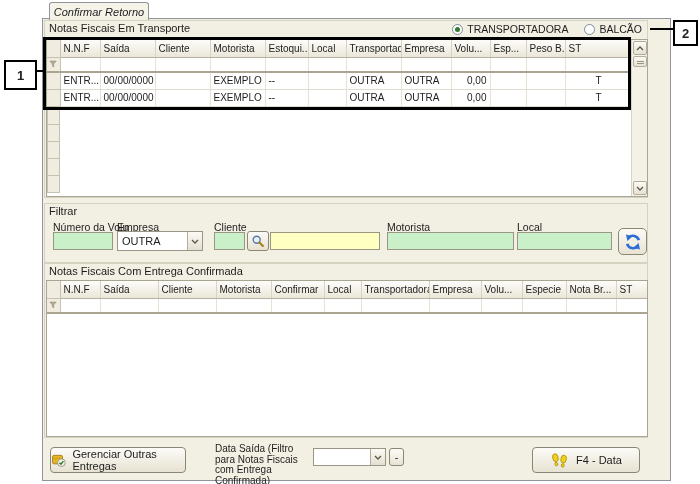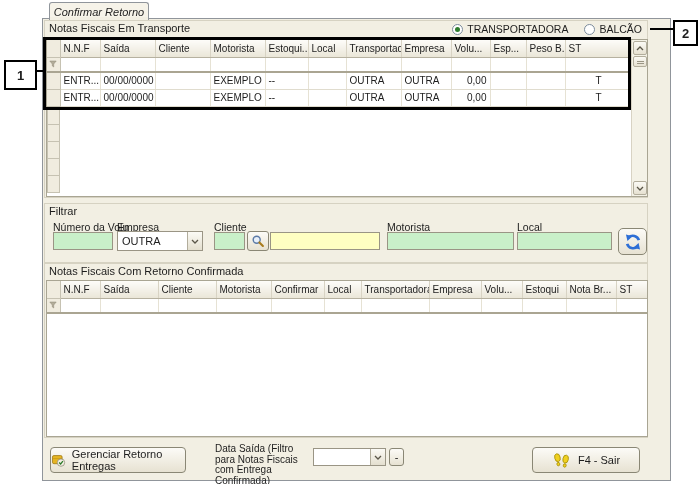--- a/index.html
+++ b/index.html
@@ -251,21 +251,21 @@
       <svg width="18" height="18" viewBox="0 0 20 20">
         <path d="M16.5 8 A7 7 0 0 0 5 5" stroke="#2e6fd6" stroke-width="3" fill="none"></path>
         <polygon points="2.2,1.8 9.4,3.6 3.8,8.8" fill="#2e6fd6"></polygon>
         <path d="M3.5 12 A7 7 0 0 0 15 15" stroke="#2e6fd6" stroke-width="3" fill="none"></path>
         <polygon points="17.8,18.2 10.6,16.4 16.2,11.2" fill="#2e6fd6"></polygon>
       </svg>
     </div>
   </div>
 
   <div class="groupbox" style="left:44px; top:263px; width:604px; height:175px;">
-    <div class="group-caption">Notas Fiscais Com Retorno Confirmada</div>
+    <div class="group-caption">Notas Fiscais Com Entrega Confirmada</div>
 
     <div class="grid" style="left:1px; top:16px; width:602px; height:157px;">
       <table class="dgrid" style="width:602px;">
         <colgroup>
           <col style="width:13px">
             <col style="width:40px">
             <col style="width:58px">
             <col style="width:58px">
           <col style="width:55px">
             <col style="width:53px">
@@ -282,21 +282,21 @@
           <th class="ind"></th>
           <th>N.N.F</th>
           <th>Saída</th>
           <th>Cliente</th>
           <th>Motorista</th>
           <th>Confirmar</th>
           <th>Local</th>
           <th>Transportadora</th>
           <th>Empresa</th>
           <th>Volu...</th>
-          <th>Estoqui</th>
+          <th>Especie</th>
           <th>Nota Br...</th>
           <th>ST</th>
         </tr>
         <tr class="filter-row">
           <td class="ind">
             <svg width="8" height="8" viewBox="0 0 8 8" style="margin:0 auto">
                   <path d="M0.8 1 h6.4 l-2.5 3 v3 l-1.4 -1.1 v-1.9 z" fill="#b3ad9a" stroke="#8a8472" stroke-width="0.5"></path>
                 </svg>
           </td>
           <td></td>
@@ -317,21 +317,21 @@
     </div>
   </div>
 
   <div class="push-btn" style="left:50px; top:447px; width:136px;">
     <svg width="18" height="18" viewBox="0 0 20 20">
       <rect x="2" y="4" width="13" height="11" rx="2" fill="#e6b422" stroke="#9a7410"></rect>
       <path d="M2 8 h13" stroke="#c79a15" stroke-width="1"></path>
       <circle cx="13.5" cy="13.5" r="5" fill="#f3efe2" stroke="#8a8775"></circle>
       <path d="M11 13.5 l2 2 l3 -4" stroke="#2a7a2a" stroke-width="1.8" fill="none"></path>
     </svg>
-    <span>Gerenciar Retorno Entregas</span>
+    <span>Gerenciar Outras Entregas</span>
   </div>
 
   <div class="small-note" style="left:215px; top:444px; width:95px;">Data Saída (Filtro para Notas Fiscais com Entrega Confirmada)</div>
 
   <div class="combo" style="left:313px; top:448px; width:73px; height:18px;">
     <span class="txt"></span>
     <span class="drop-btn">
       <svg width="8" height="5" viewBox="0 0 8 5">
           <path d="M1 1 L4 4 L7 1" stroke="#5a5648" stroke-width="1.3" fill="none"></path>
         </svg>
@@ -343,21 +343,21 @@
 
   <div class="push-btn" style="left:532px; top:447px; width:108px;">
     <svg width="20" height="16" viewBox="0 0 22 17">
       <g fill="#f0d020" stroke="#a08a00" stroke-width="0.8">
         <ellipse cx="6" cy="6" rx="3" ry="4.4" transform="rotate(-14 6 6)"></ellipse>
         <ellipse cx="7" cy="13" rx="1.6" ry="1.9" transform="rotate(-14 7 13)"></ellipse>
         <ellipse cx="15" cy="7.5" rx="3" ry="4.4" transform="rotate(12 15 7.5)"></ellipse>
         <ellipse cx="14" cy="14.5" rx="1.6" ry="1.9" transform="rotate(12 14 14.5)"></ellipse>
       </g>
     </svg>
-    <span>F4 - Sair</span>
+    <span>F4 - Data</span>
   </div>
 
   <div class="ann-rect" style="left:43px; top:37px; width:588px; height:73px;"></div>
 
   <div class="callout" style="left:4px; top:60px; width:33px; height:30px;">
     <span>1</span>
   </div>
   <div class="ann-line" style="left:37px; top:70px; width:8px; height:2px;"></div>
 
   <div class="callout" style="left:673px; top:20px; width:25px; height:26px;">

